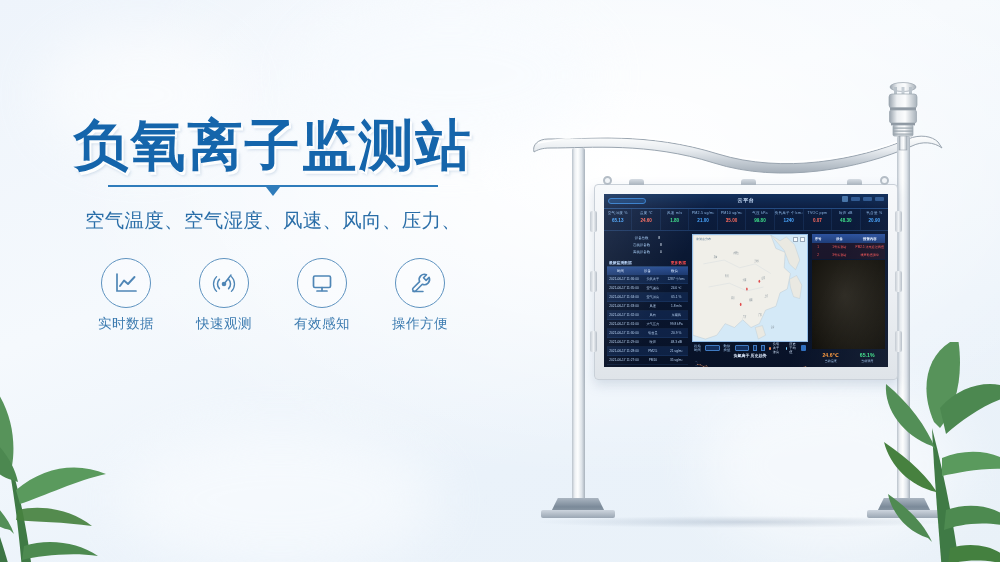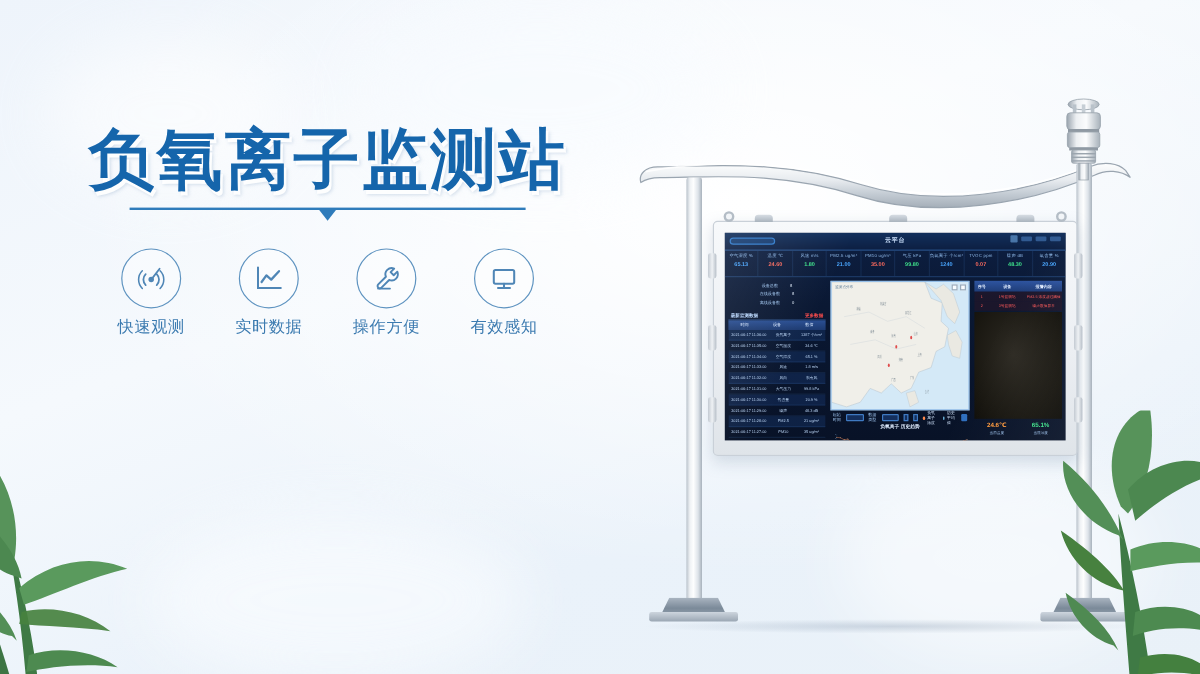--- a/index.html
+++ b/index.html
@@ -32,21 +32,21 @@
     display: flex; align-items: center; justify-content: center;
     gap: 8px; height: 46px;
   }
   #brand-mark { width: 50px; height: 34px; display: block; }
   #brand-name {
     font-size: 34px; font-weight: 700; color: #1d74bd;
     letter-spacing: 1px; line-height: 1;
     font-family: "DejaVu Sans", "Liberation Sans", sans-serif;
   }
   #headline {
-    margin-top: 8px;
+    margin-top: 20px;
     font-size: 55px; font-weight: 700; letter-spacing: 2px;
     color: #1565ab;
     font-family: "DejaVu Sans", "Liberation Sans", sans-serif;
     text-shadow: 2px 3px 0 rgba(255,255,255,.95), 3px 4px 3px rgba(140,170,200,.35);
     line-height: 1.08;
   }
   #divider { position: relative; width: 330px; margin: 10px auto 0; height: 12px; }
   #divider .rule {
     position: absolute; left: 0; top: 0; width: 100%; height: 2px;
     background: #2f7cbb;
@@ -263,68 +263,69 @@
 
 
     <div id="headline">负氧离子监测站</div>
 
     <div id="divider">
       <div class="rule"></div>
       <div class="caret"></div>
     </div>
 
     <div id="subtitle">
+      <div>空气温度、空气湿度、风速、风向、压力、</div>
     </div>
 
     <div id="features">
+
+      <div class="feature">
+        <div class="circle">
+          <svg width="26" height="26" viewBox="0 0 26 26">
+            <path d="M4 4 L4 21 L23 21" fill="none" stroke="#4f86b6" stroke-width="1.7" stroke-linecap="round"></path>
+            <path d="M7 16 L11 10.5 L15 14 L21.5 7" fill="none" stroke="#4f86b6" stroke-width="1.9" stroke-linecap="round" stroke-linejoin="round"></path>
+          </svg>
+        </div>
+        <div class="flabel">实时数据</div>
+      </div>
 
       <div class="feature">
         <div class="circle">
           <svg width="26" height="26" viewBox="0 0 26 26">
             <circle cx="13" cy="14" r="2.3" fill="#4f86b6"></circle>
             <path d="M8.4 18.6 A6.5 6.5 0 0 1 8.4 9.4" fill="none" stroke="#4f86b6" stroke-width="1.5" stroke-linecap="round"></path>
             <path d="M17.6 9.4 A6.5 6.5 0 0 1 17.6 18.6" fill="none" stroke="#4f86b6" stroke-width="1.5" stroke-linecap="round"></path>
             <path d="M5.6 21.4 A10.4 10.4 0 0 1 5.6 6.6" fill="none" stroke="#4f86b6" stroke-width="1.3" stroke-linecap="round"></path>
             <path d="M20.4 6.6 A10.4 10.4 0 0 1 20.4 21.4" fill="none" stroke="#4f86b6" stroke-width="1.3" stroke-linecap="round"></path>
             <path d="M13 14 L20 5" fill="none" stroke="#4f86b6" stroke-width="1.5" stroke-linecap="round"></path>
           </svg>
         </div>
         <div class="flabel">快速观测</div>
       </div>
 
       <div class="feature">
         <div class="circle">
           <svg width="26" height="26" viewBox="0 0 26 26">
-            <path d="M4 4 L4 21 L23 21" fill="none" stroke="#4f86b6" stroke-width="1.7" stroke-linecap="round"></path>
-            <path d="M7 16 L11 10.5 L15 14 L21.5 7" fill="none" stroke="#4f86b6" stroke-width="1.9" stroke-linecap="round" stroke-linejoin="round"></path>
+            <rect x="4.5" y="6" width="17" height="11.5" rx="1.4" fill="none" stroke="#4f86b6" stroke-width="1.7"></rect>
+            <path d="M13 17.5 L13 20.5" stroke="#4f86b6" stroke-width="1.7" stroke-linecap="round"></path>
+            <path d="M8 21 L18 21" stroke="#4f86b6" stroke-width="1.7" stroke-linecap="round"></path>
           </svg>
         </div>
-        <div class="flabel">实时数据</div>
+        <div class="flabel">有效感知</div>
       </div>
 
       <div class="feature">
         <div class="circle">
           <svg width="26" height="26" viewBox="0 0 26 26">
             <path d="M19.5 4.8 A5.2 5.2 0 0 0 12.6 11.6 L6.2 18 A1.9 1.9 0 0 0 8.9 20.7 L15.3 14.3
                      A5.2 5.2 0 0 0 22.1 7.4 L19.1 10.4 L16.5 7.8 Z" fill="none" stroke="#4f86b6" stroke-width="1.6" stroke-linejoin="round"></path>
             <path d="M6 21.5 L16 21.5" stroke="#4f86b6" stroke-width="1.5" stroke-linecap="round"></path>
           </svg>
         </div>
         <div class="flabel">操作方便</div>
-      </div>
-
-      <div class="feature">
-        <div class="circle">
-          <svg width="26" height="26" viewBox="0 0 26 26">
-            <rect x="4.5" y="6" width="17" height="11.5" rx="1.4" fill="none" stroke="#4f86b6" stroke-width="1.7"></rect>
-            <path d="M13 17.5 L13 20.5" stroke="#4f86b6" stroke-width="1.7" stroke-linecap="round"></path>
-            <path d="M8 21 L18 21" stroke="#4f86b6" stroke-width="1.7" stroke-linecap="round"></path>
-          </svg>
-        </div>
-        <div class="flabel">有效感知</div>
       </div>
 
     </div>
   </div>
 
   <div id="kiosk">
 
     <svg id="canopy" viewBox="0 0 420 60">
       <defs>
         <linearGradient id="canopyGrad" x1="0" y1="0" x2="0" y2="1">

